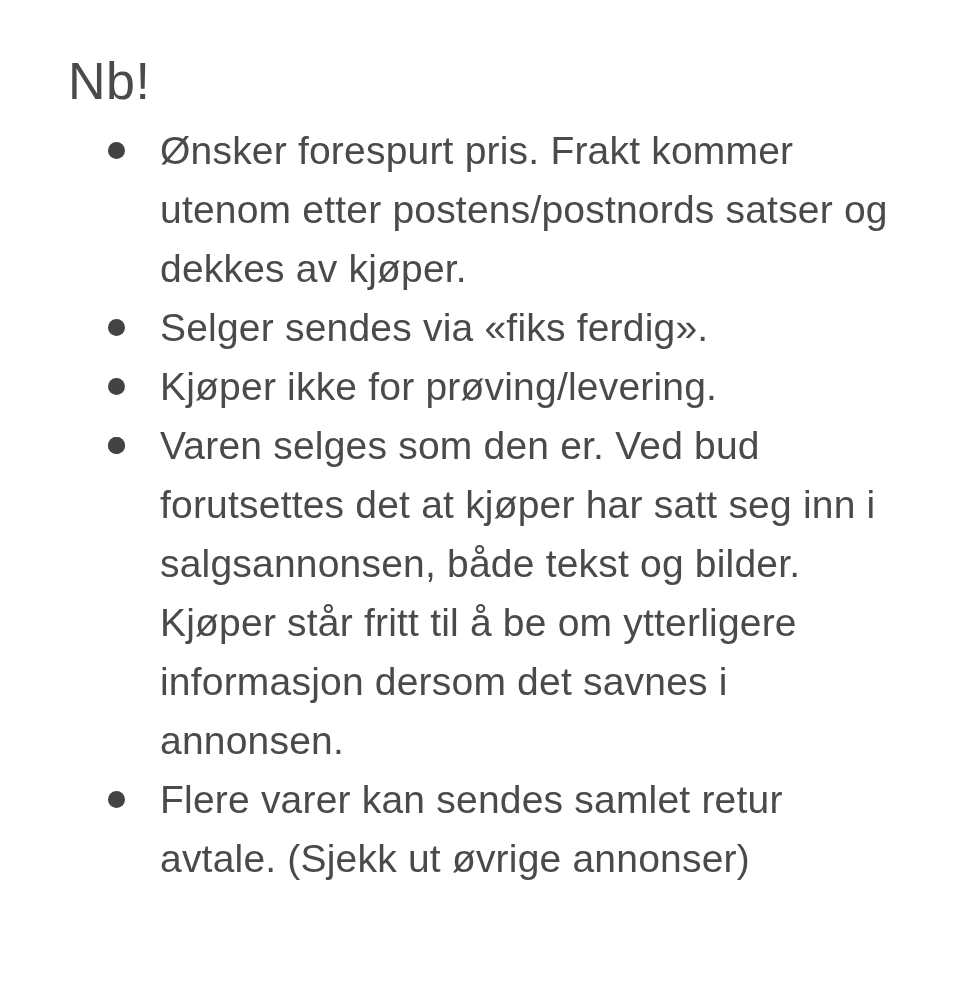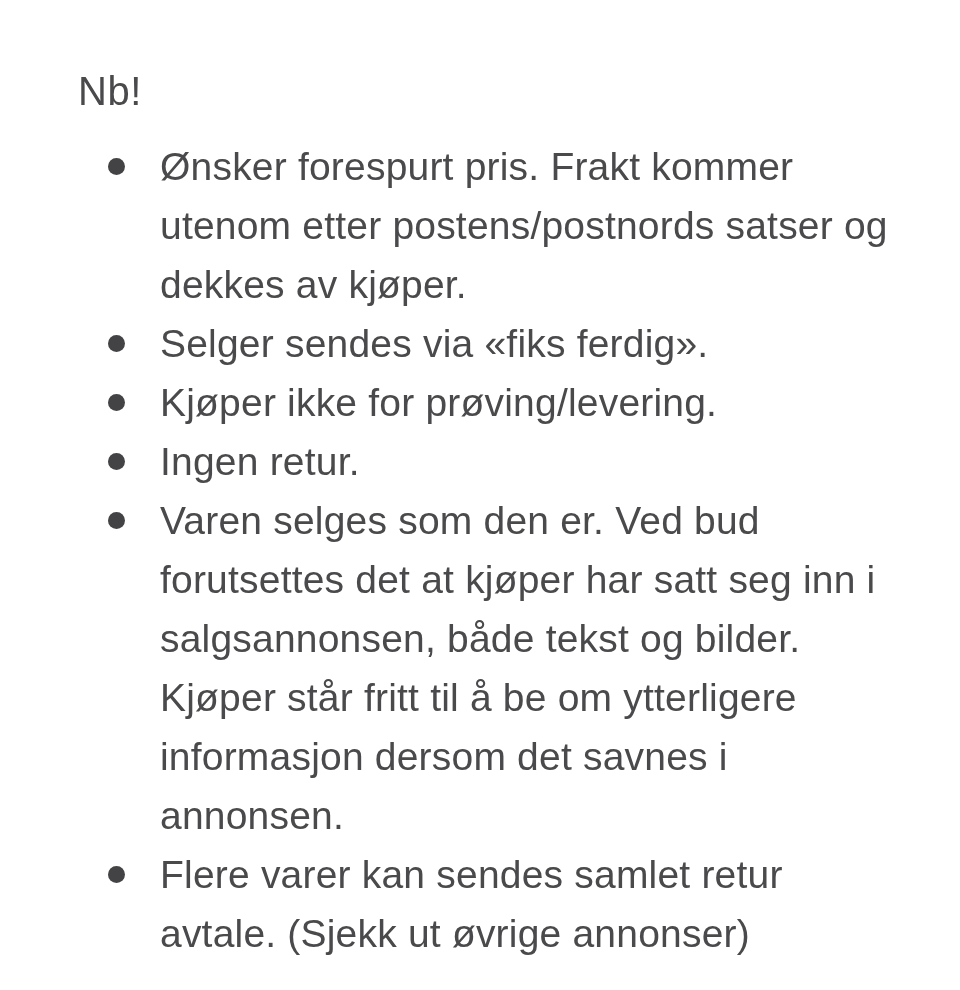--- a/index.html
+++ b/index.html
@@ -12,24 +12,24 @@
     background: #ffffff;
     font-family: "Liberation Sans", "DejaVu Sans", sans-serif;
     color: #4a4a4c;
     overflow: hidden;
   }
   .page {
     box-sizing: border-box;
     padding: 46px 0 0 62px;
   }
   .heading {
-    font-size: 40px;
+    font-size: 52px;
     line-height: 59px;
     font-weight: 400;
-    margin: 16px;
+    margin: 6px;
     letter-spacing: 0.5px;
   }
   .note-list {
     list-style: none;
     margin: 10px;
     padding: 0;
     width: 836px;
   }
   .note-item {
     position: relative;
@@ -62,21 +62,20 @@
     <li class="note-item">
       <span class="bullet-dot"></span>
       <span>Selger sendes via «fiks ferdig».</span>
     </li>
     <li class="note-item">
       <span class="bullet-dot"></span>
       <span>Kjøper ikke for prøving/levering.</span>
     </li>
     <li class="note-item">
       <span class="bullet-dot"></span>
-      <span>Ingen retur.</span>
     </li>
     <li class="note-item">
       <span class="bullet-dot"></span>
       <span>Varen selges som den er. Ved bud forutsettes det at kjøper har satt seg inn i salgsannonsen, både tekst og bilder. Kjøper står fritt til å be om ytterligere informasjon dersom det savnes i annonsen.</span>
     </li>
     <li class="note-item">
       <span class="bullet-dot"></span>
       <span>Flere varer kan sendes samlet retur avtale. (Sjekk ut øvrige annonser)</span>
     </li>
   </ul>

